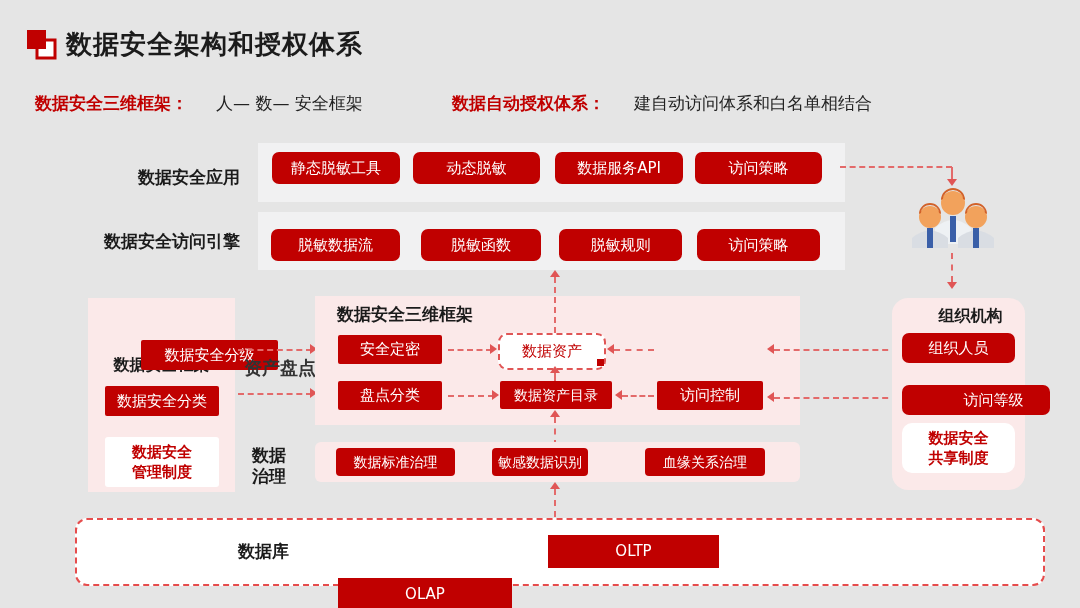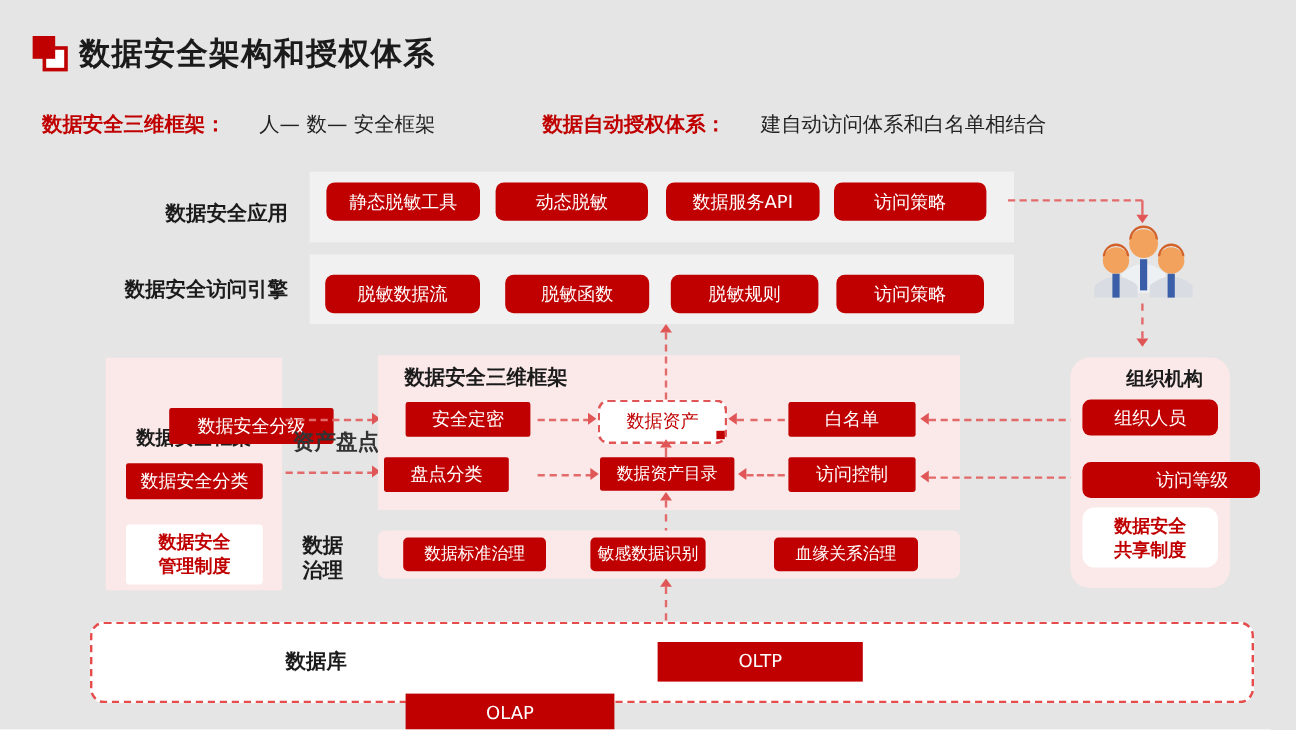--- a/index.html
+++ b/index.html
@@ -97,32 +97,31 @@
 
   <div class="abs hdash" style="left:238px;top:349px;width:74px;"></div>
   <div class="abs tri tri-r" style="left:310px;top:344px;"></div>
   <div class="abs small-label" style="left:244px;top:356px;">资产盘点</div>
   <div class="abs hdash" style="left:238px;top:393px;width:74px;"></div>
   <div class="abs tri tri-r" style="left:310px;top:388px;"></div>
 
   <div class="abs pink-panel" style="left:315px;top:296px;width:485px;height:129px;"></div>
   <div class="abs box-title" style="left:337px;top:303px;font-size:17px;">数据安全三维框架</div>
   <div class="abs btn sq" style="left:338px;top:335px;width:104px;height:29px;">安全定密</div>
-  <div class="abs btn sq" style="left:320px;top:381px;width:104px;height:29px;">盘点分类</div>
+  <div class="abs btn sq" style="left:338px;top:381px;width:104px;height:29px;">盘点分类</div>
 
   <div class="abs hdash" style="left:448px;top:349px;width:44px;"></div>
   <div class="abs tri tri-r" style="left:490px;top:344px;"></div>
   <div class="abs hdash" style="left:448px;top:395px;width:46px;"></div>
   <div class="abs tri tri-r" style="left:492px;top:390px;"></div>
 
   <div class="abs dashed-node" style="left:498px;top:333px;width:104px;height:33px;">数据资产</div>
   <div class="abs" style="left:597px;top:359px;width:7px;height:7px;background:#c00000;"></div>
   <div class="abs btn sq md" style="left:500px;top:381px;width:112px;height:28px;">数据资产目录</div>
 
-  <div class="abs btn sq" style="left:657px;top:335px;width:106px;height:29px;">白名单</div>
   <div class="abs btn sq" style="left:657px;top:381px;width:106px;height:29px;">访问控制</div>
 
   <div class="abs hdash" style="left:614px;top:349px;width:40px;"></div>
   <div class="abs tri tri-l" style="left:607px;top:344px;"></div>
   <div class="abs hdash" style="left:622px;top:395px;width:32px;"></div>
   <div class="abs tri tri-l" style="left:615px;top:390px;"></div>
 
   <div class="abs hdash" style="left:774px;top:349px;width:124px;"></div>
   <div class="abs tri tri-l" style="left:767px;top:344px;"></div>
   <div class="abs hdash" style="left:774px;top:397px;width:124px;"></div>

